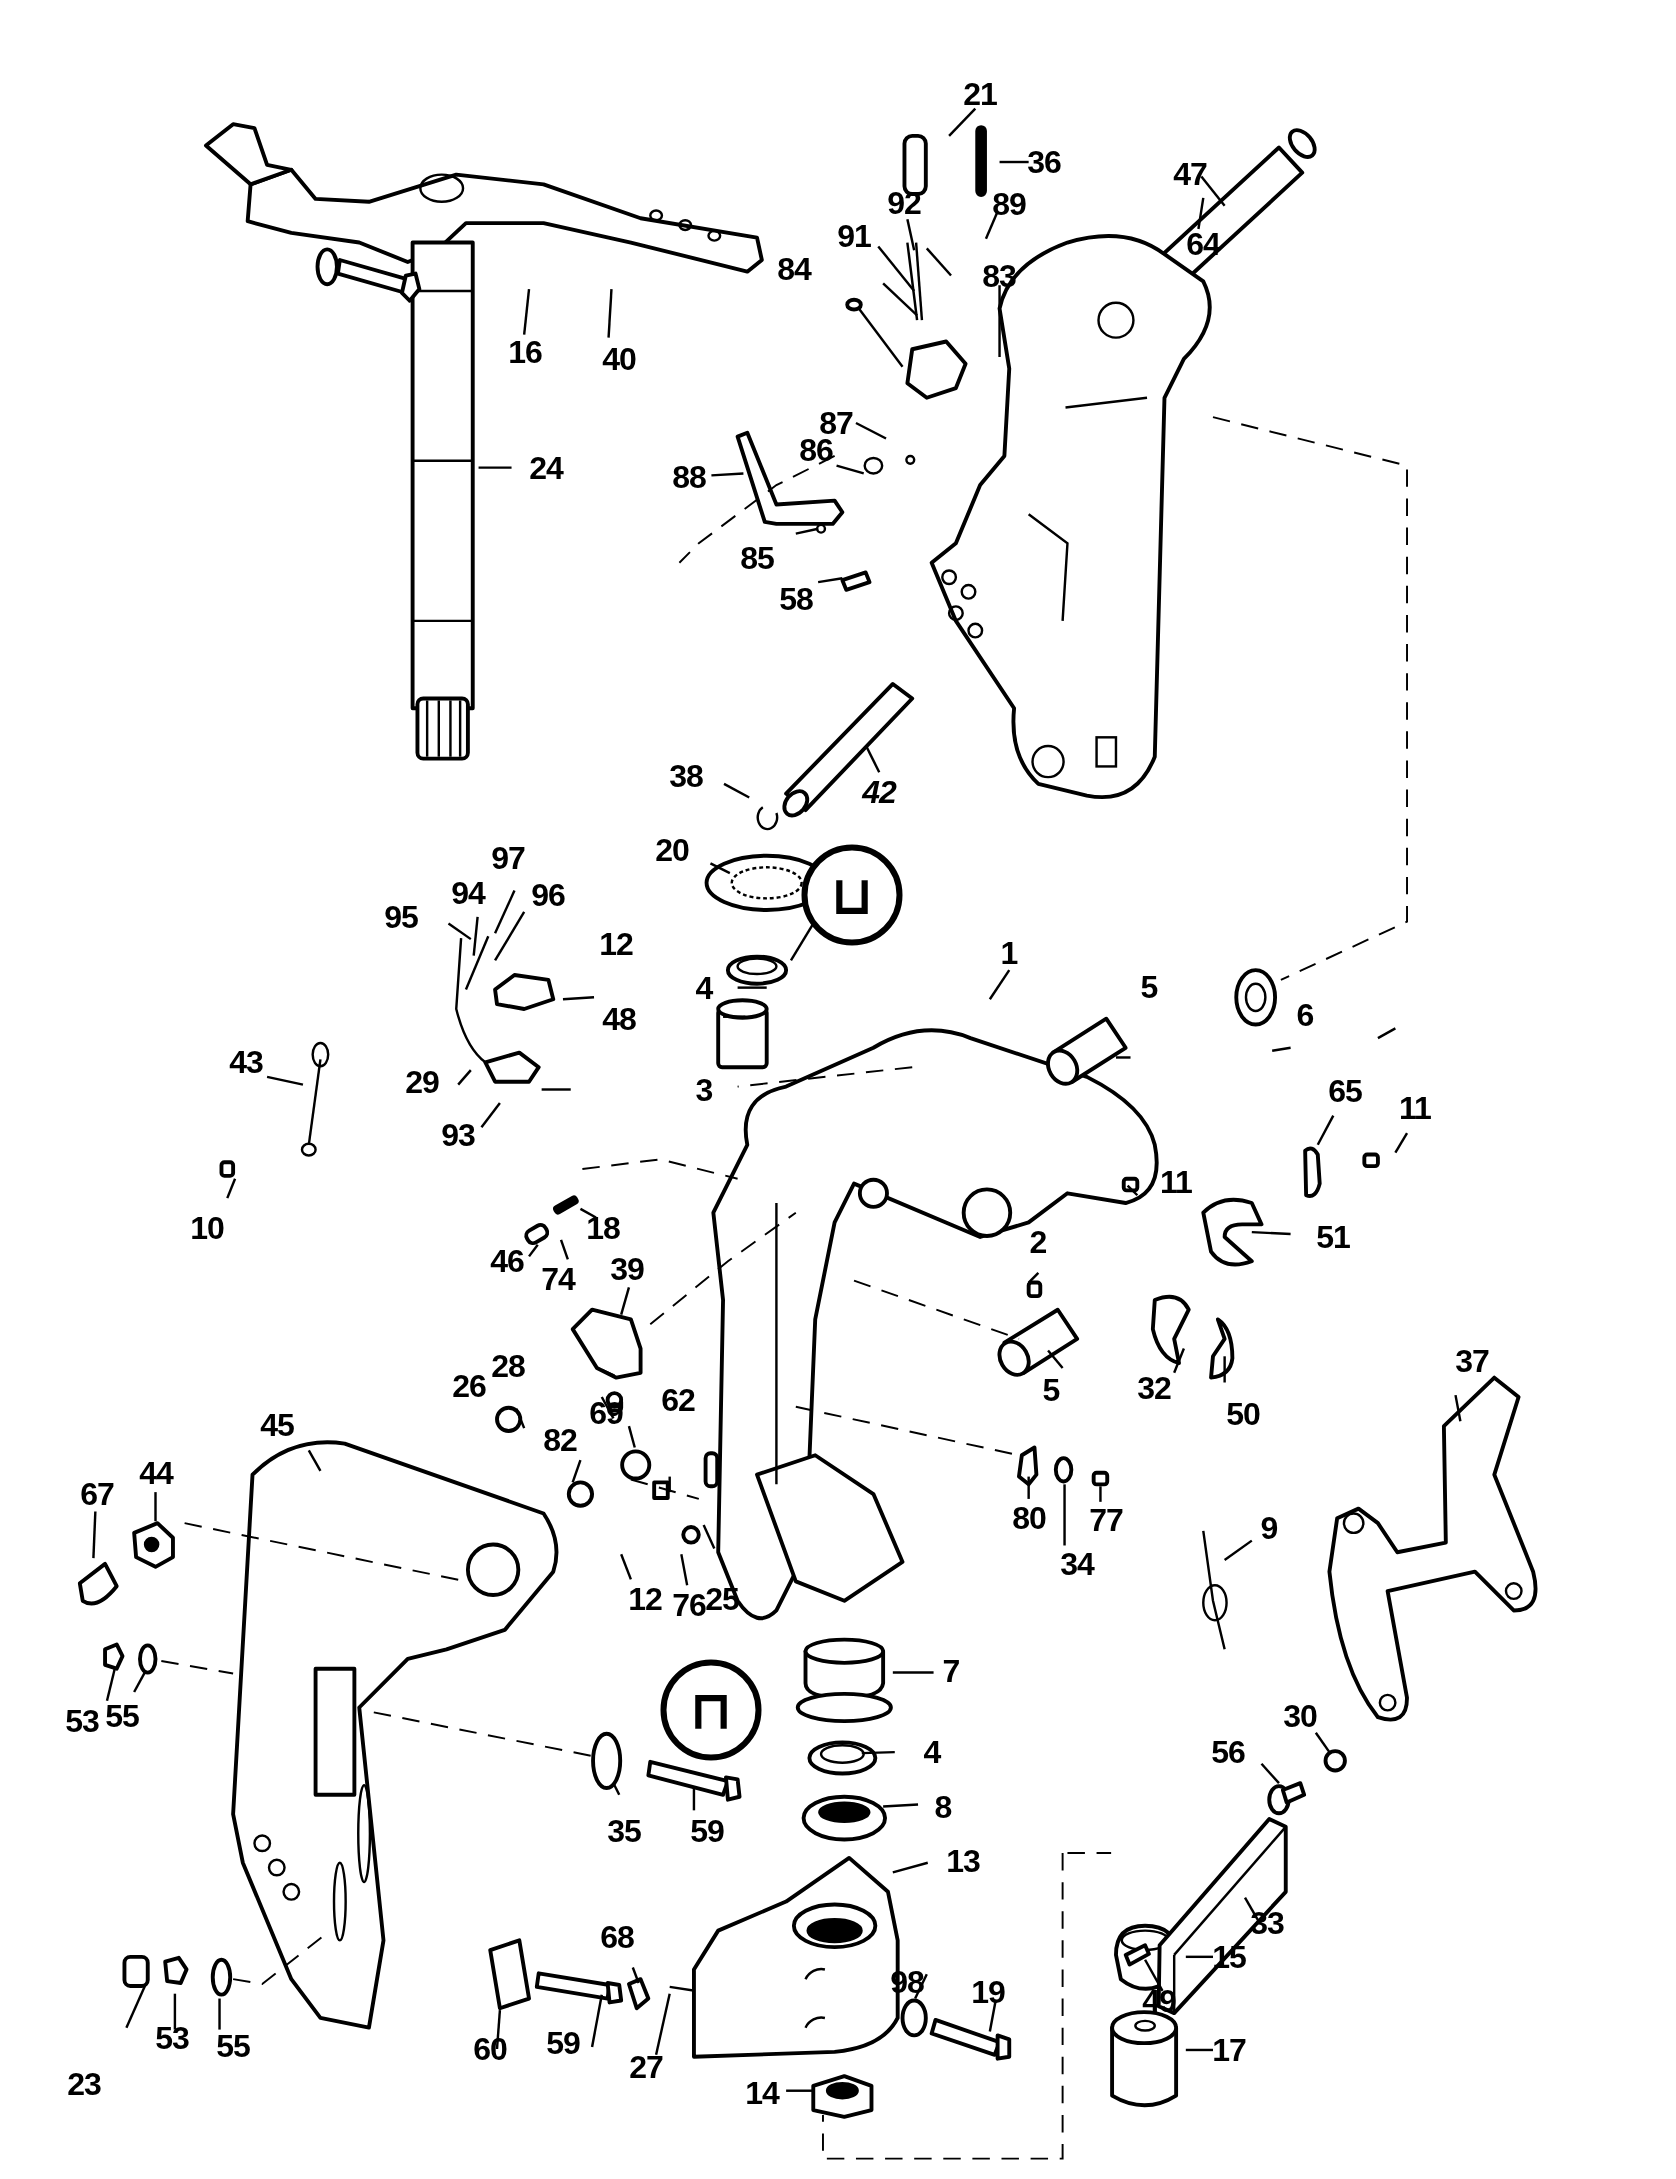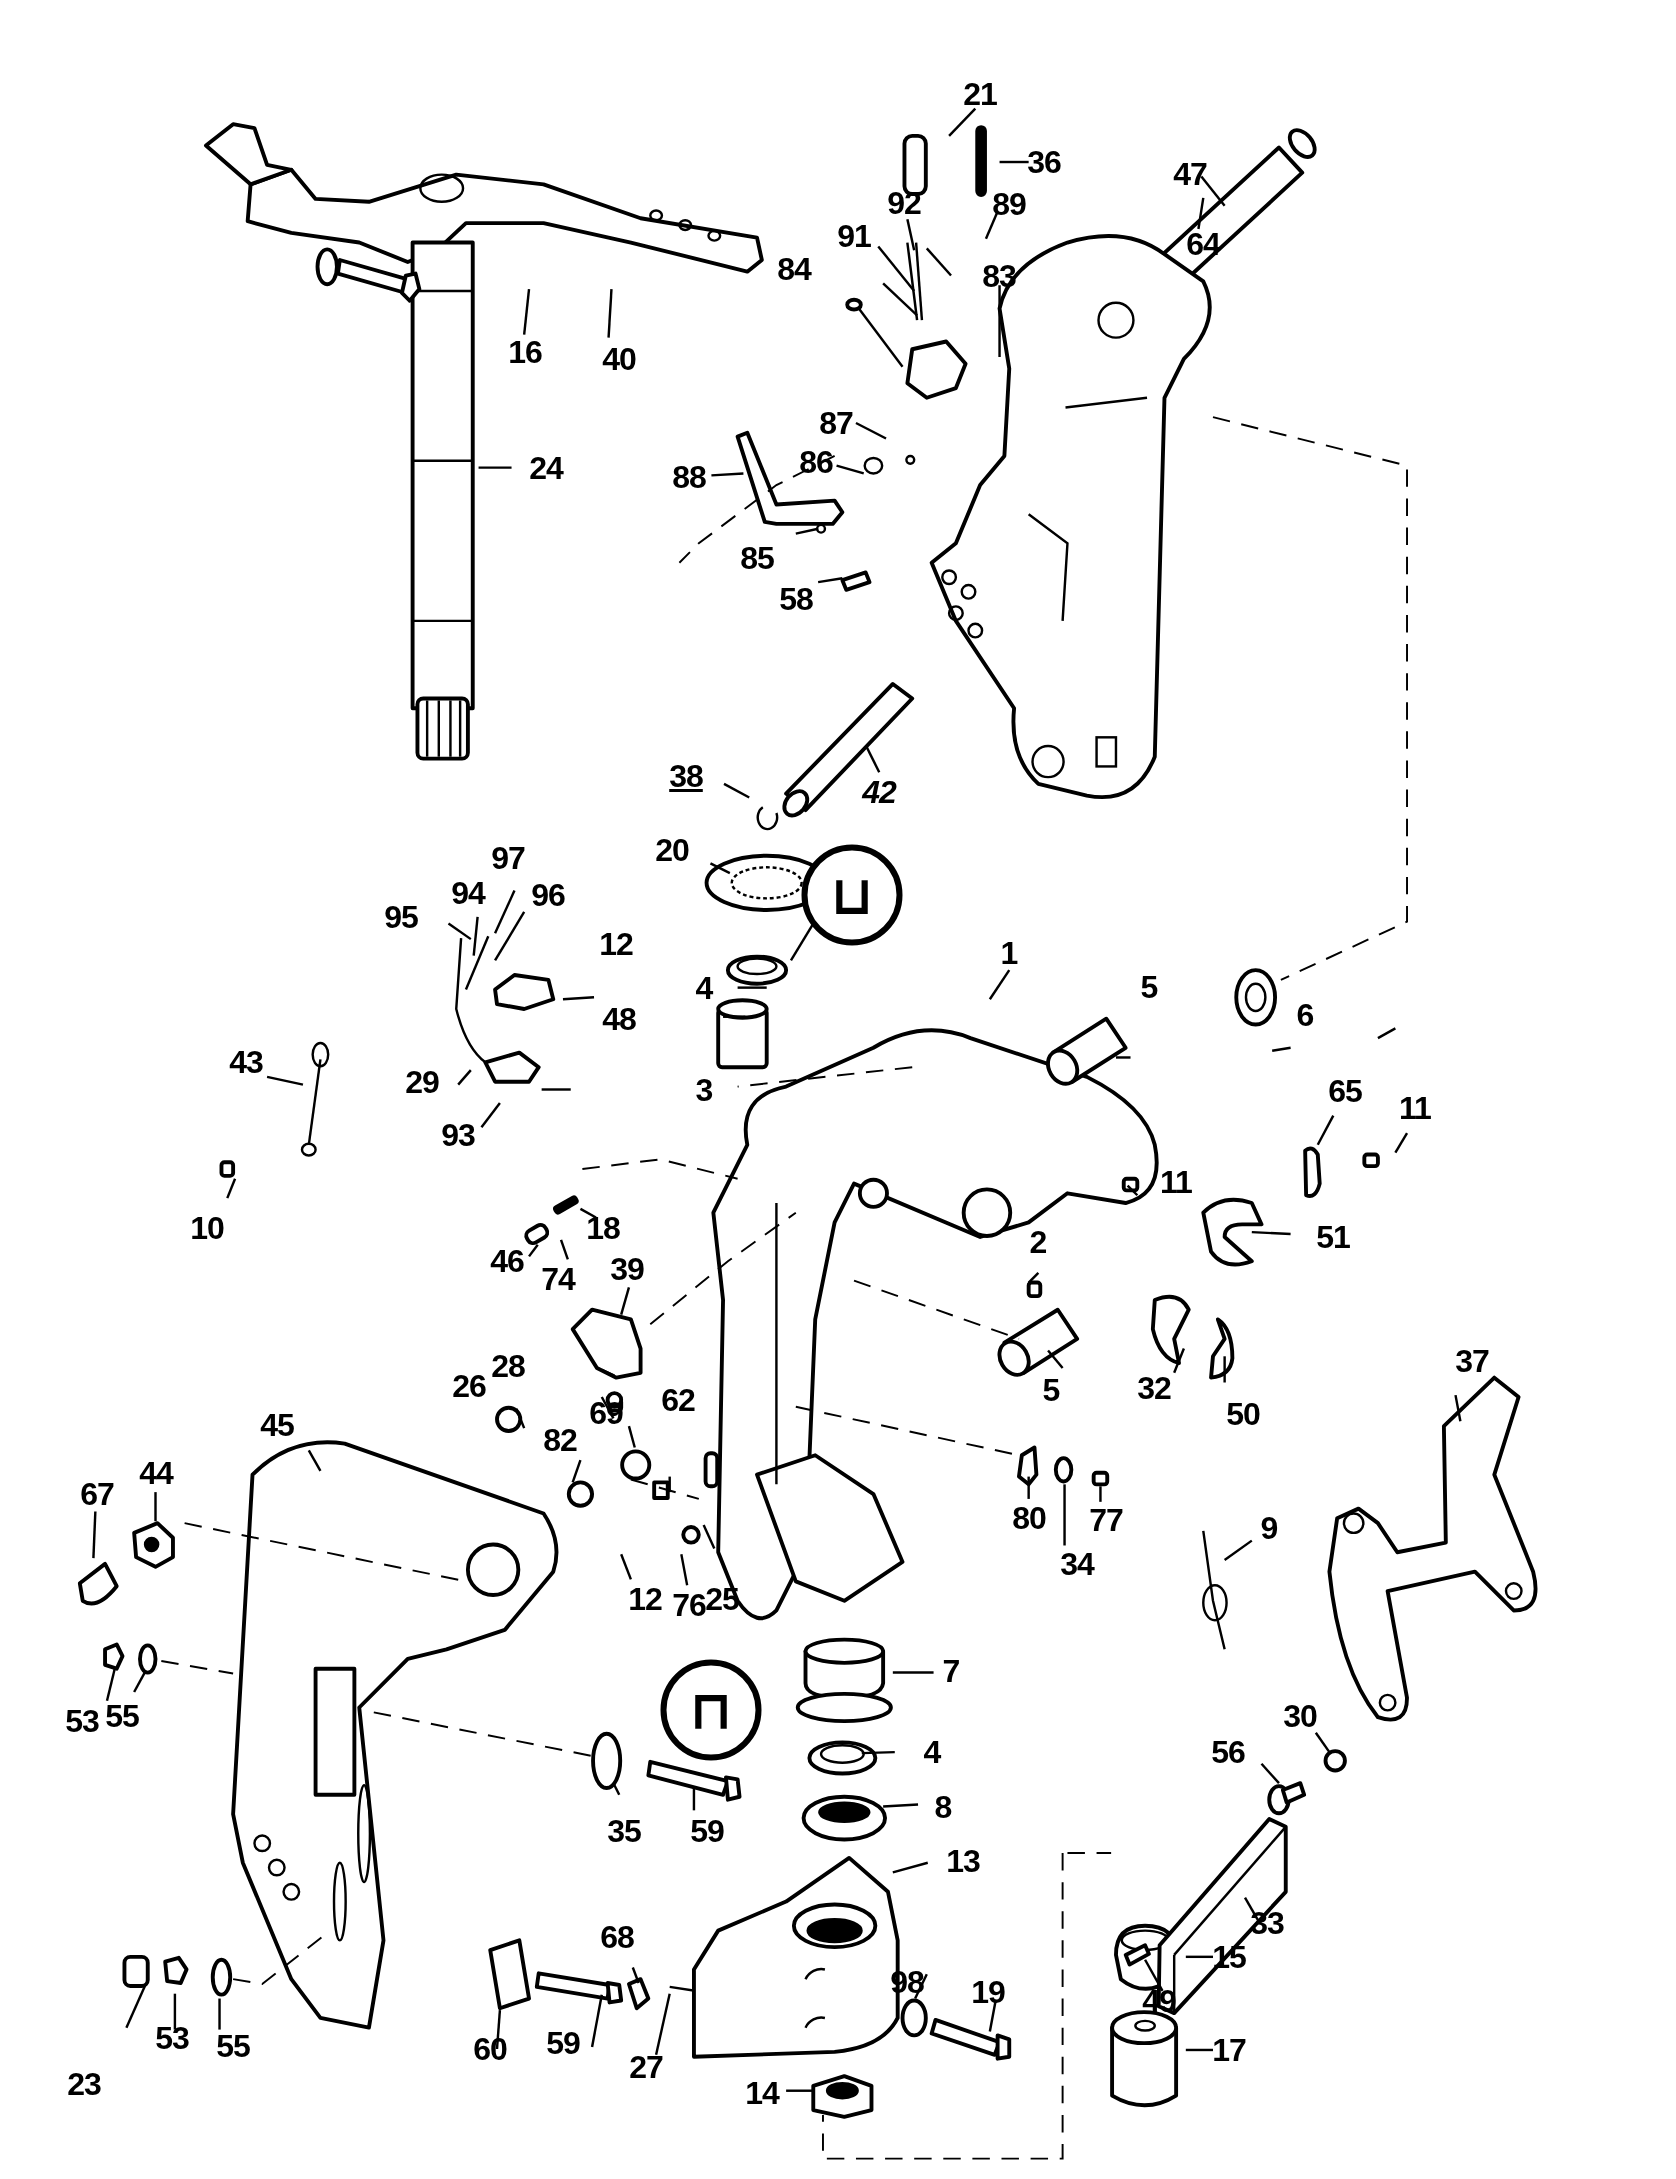--- a/index.html
+++ b/index.html
@@ -424,26 +424,26 @@
   <span class="label" style="left:1190px; top:174px;">47</span>
   <span class="label" style="left:1203px; top:196px;margin-top:48px;">64</span>
   <span class="label" style="left:904px; top:203px;">92</span>
   <span class="label" style="left:1009px; top:204px;">89</span>
   <span class="label" style="left:854px; top:236px;">91</span>
   <span class="label" style="left:794px; top:269px;">84</span>
   <span class="label" style="left:999px; top:276px;">83</span>
   <span class="label" style="left:525px; top:352px;">16</span>
   <span class="label" style="left:619px; top:359px;">40</span>
   <span class="label" style="left:836px; top:423px;">87</span>
-  <span class="label" style="left:816px; top:462px;text-align:center;">86</span>
+  <span class="label" style="left:816px; top:450px;text-align:center;">86</span>
   <span class="label" style="left:689px; top:477px;">88</span>
   <span class="label" style="left:546px; top:468px;">24</span>
   <span class="label" style="left:757px; top:558px;">85</span>
   <span class="label" style="left:796px; top:599px;">58</span>
-  <span class="label" style="left:686px; top:776px;text-decoration:underline;">38</span>
+  <span class="label" style="left:686px; top:776px;">38</span>
   <span class="label" style="left:879px; top:792px;font-style:italic;">42</span>
   <span class="label" style="left:672px; top:850px;">20</span>
   <span class="label" style="left:508px; top:858px;">97</span>
   <span class="label" style="left:468px; top:893px;">94</span>
   <span class="label" style="left:548px; top:895px;">96</span>
   <span class="label" style="left:401px; top:917px;">95</span>
   <span class="label" style="left:616px; top:944px;">12</span>
   <span class="label" style="left:704px; top:988px;">4</span>
   <span class="label" style="left:619px; top:1019px;">48</span>
   <span class="label" style="left:1009px; top:953px;">1</span>

